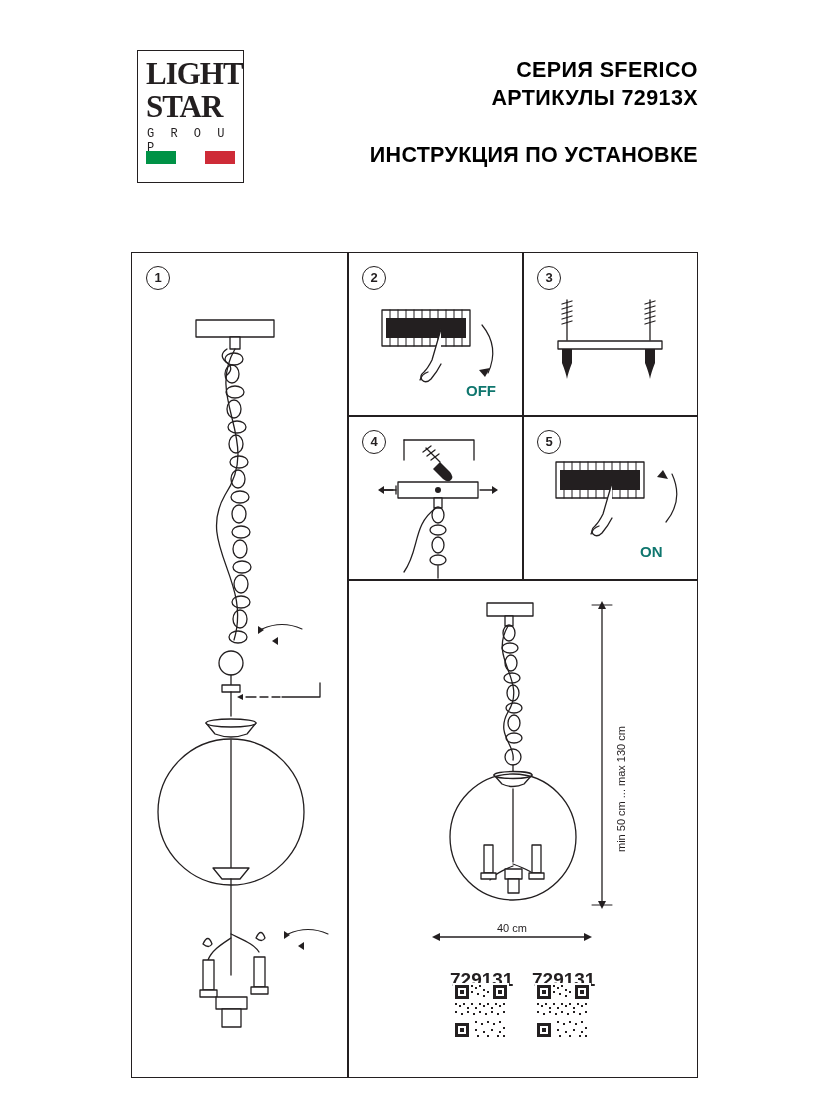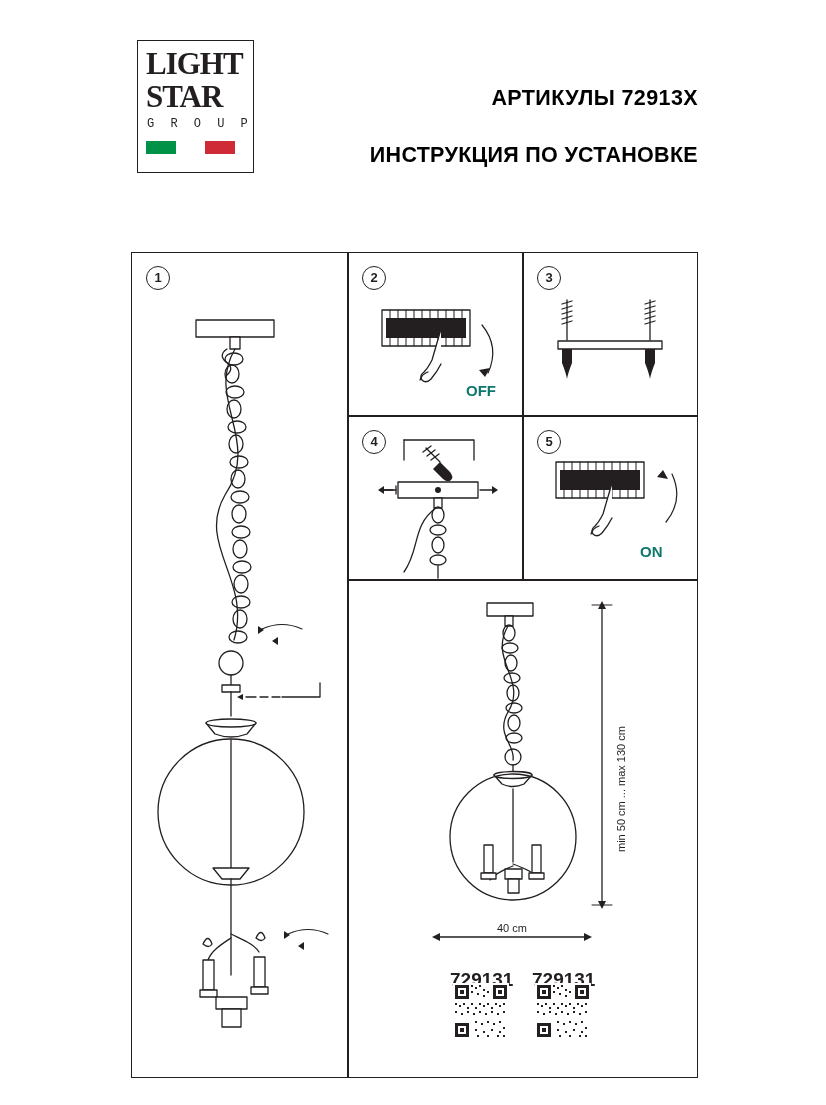--- a/index.html
+++ b/index.html
@@ -19,22 +19,22 @@
   
   .header {
     position: absolute;
     left: 0; top: 0;
     width: 826px;
     height: 210px;
   }
   .logo-box {
     position: absolute;
     left: 137px;
-    top: 40px;
-    width: 117px;
+    top: 50px;
+    width: 107px;
     height: 133px;
     border: 1.5px solid #231f20;
     background: #fff;
     box-sizing: border-box;
   }
   .logo-light {
     position: absolute;
     left: 8px;
     top: 8px;
     font-family: "Liberation Serif", serif;
@@ -163,20 +163,21 @@
   <div class="logo-box">
     <div class="logo-light">LIGHT</div>
     <div class="logo-star">STAR</div>
     <div class="logo-group">G R O U P</div>
     <div class="logo-flag">
       <span class="flag-g"></span>
         <span class="flag-w"></span>
         <span class="flag-r"></span>
     </div>
   </div>
+  <div class="head-line1">СЕРИЯ SFERICO</div>
   <div class="head-line2">АРТИКУЛЫ 72913X</div>
   <div class="head-line3">ИНСТРУКЦИЯ ПО УСТАНОВКЕ</div>
 </div>
 
 <div class="panel p1"></div>
 <div class="panel p2"></div>
 <div class="panel p3"></div>
 <div class="panel p4"></div>
 <div class="panel p5"></div>
 <div class="panel p6"></div>

